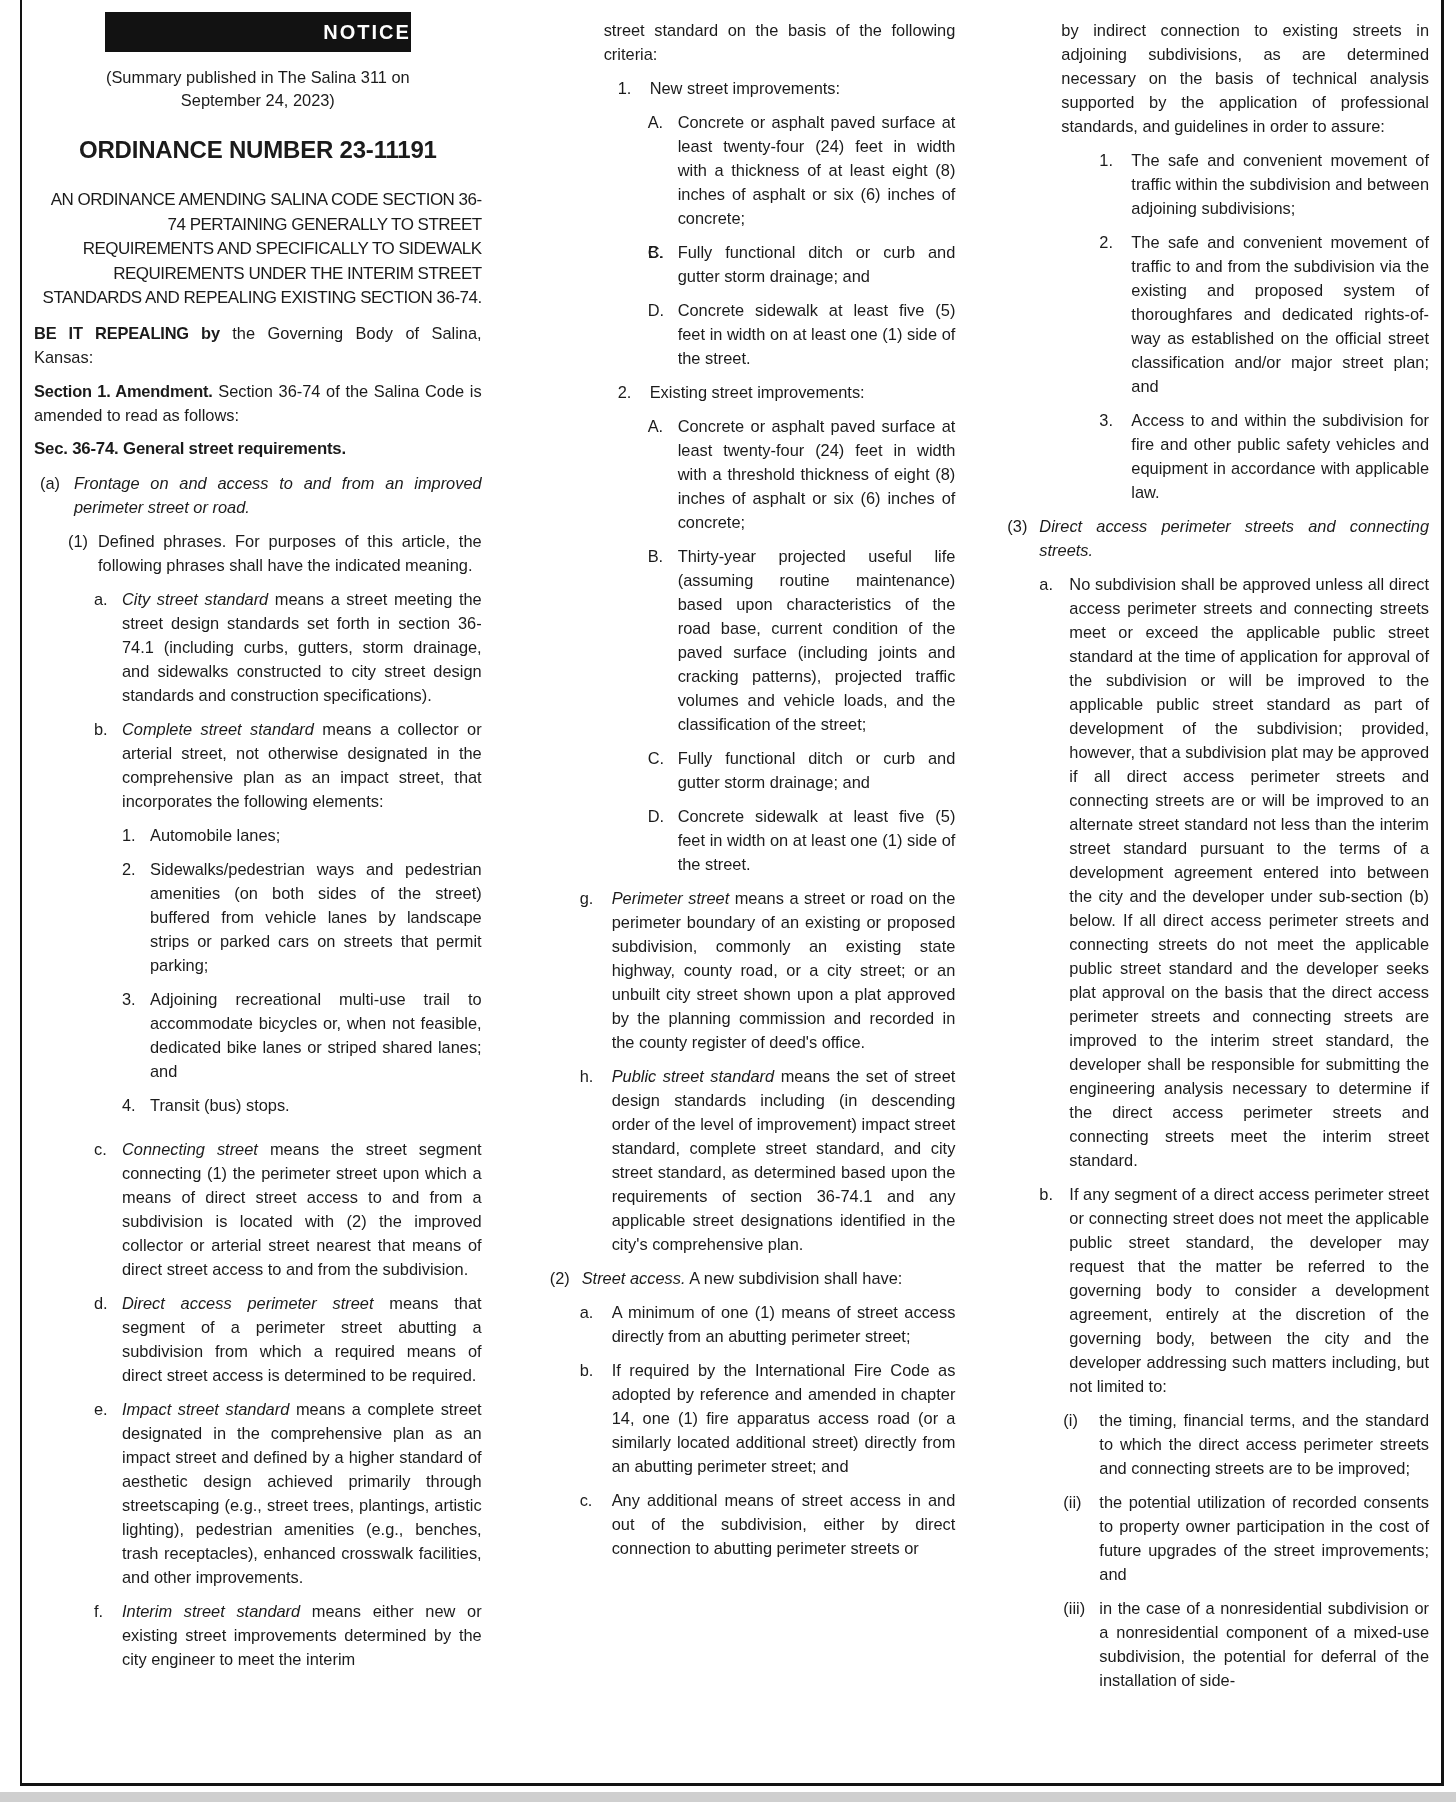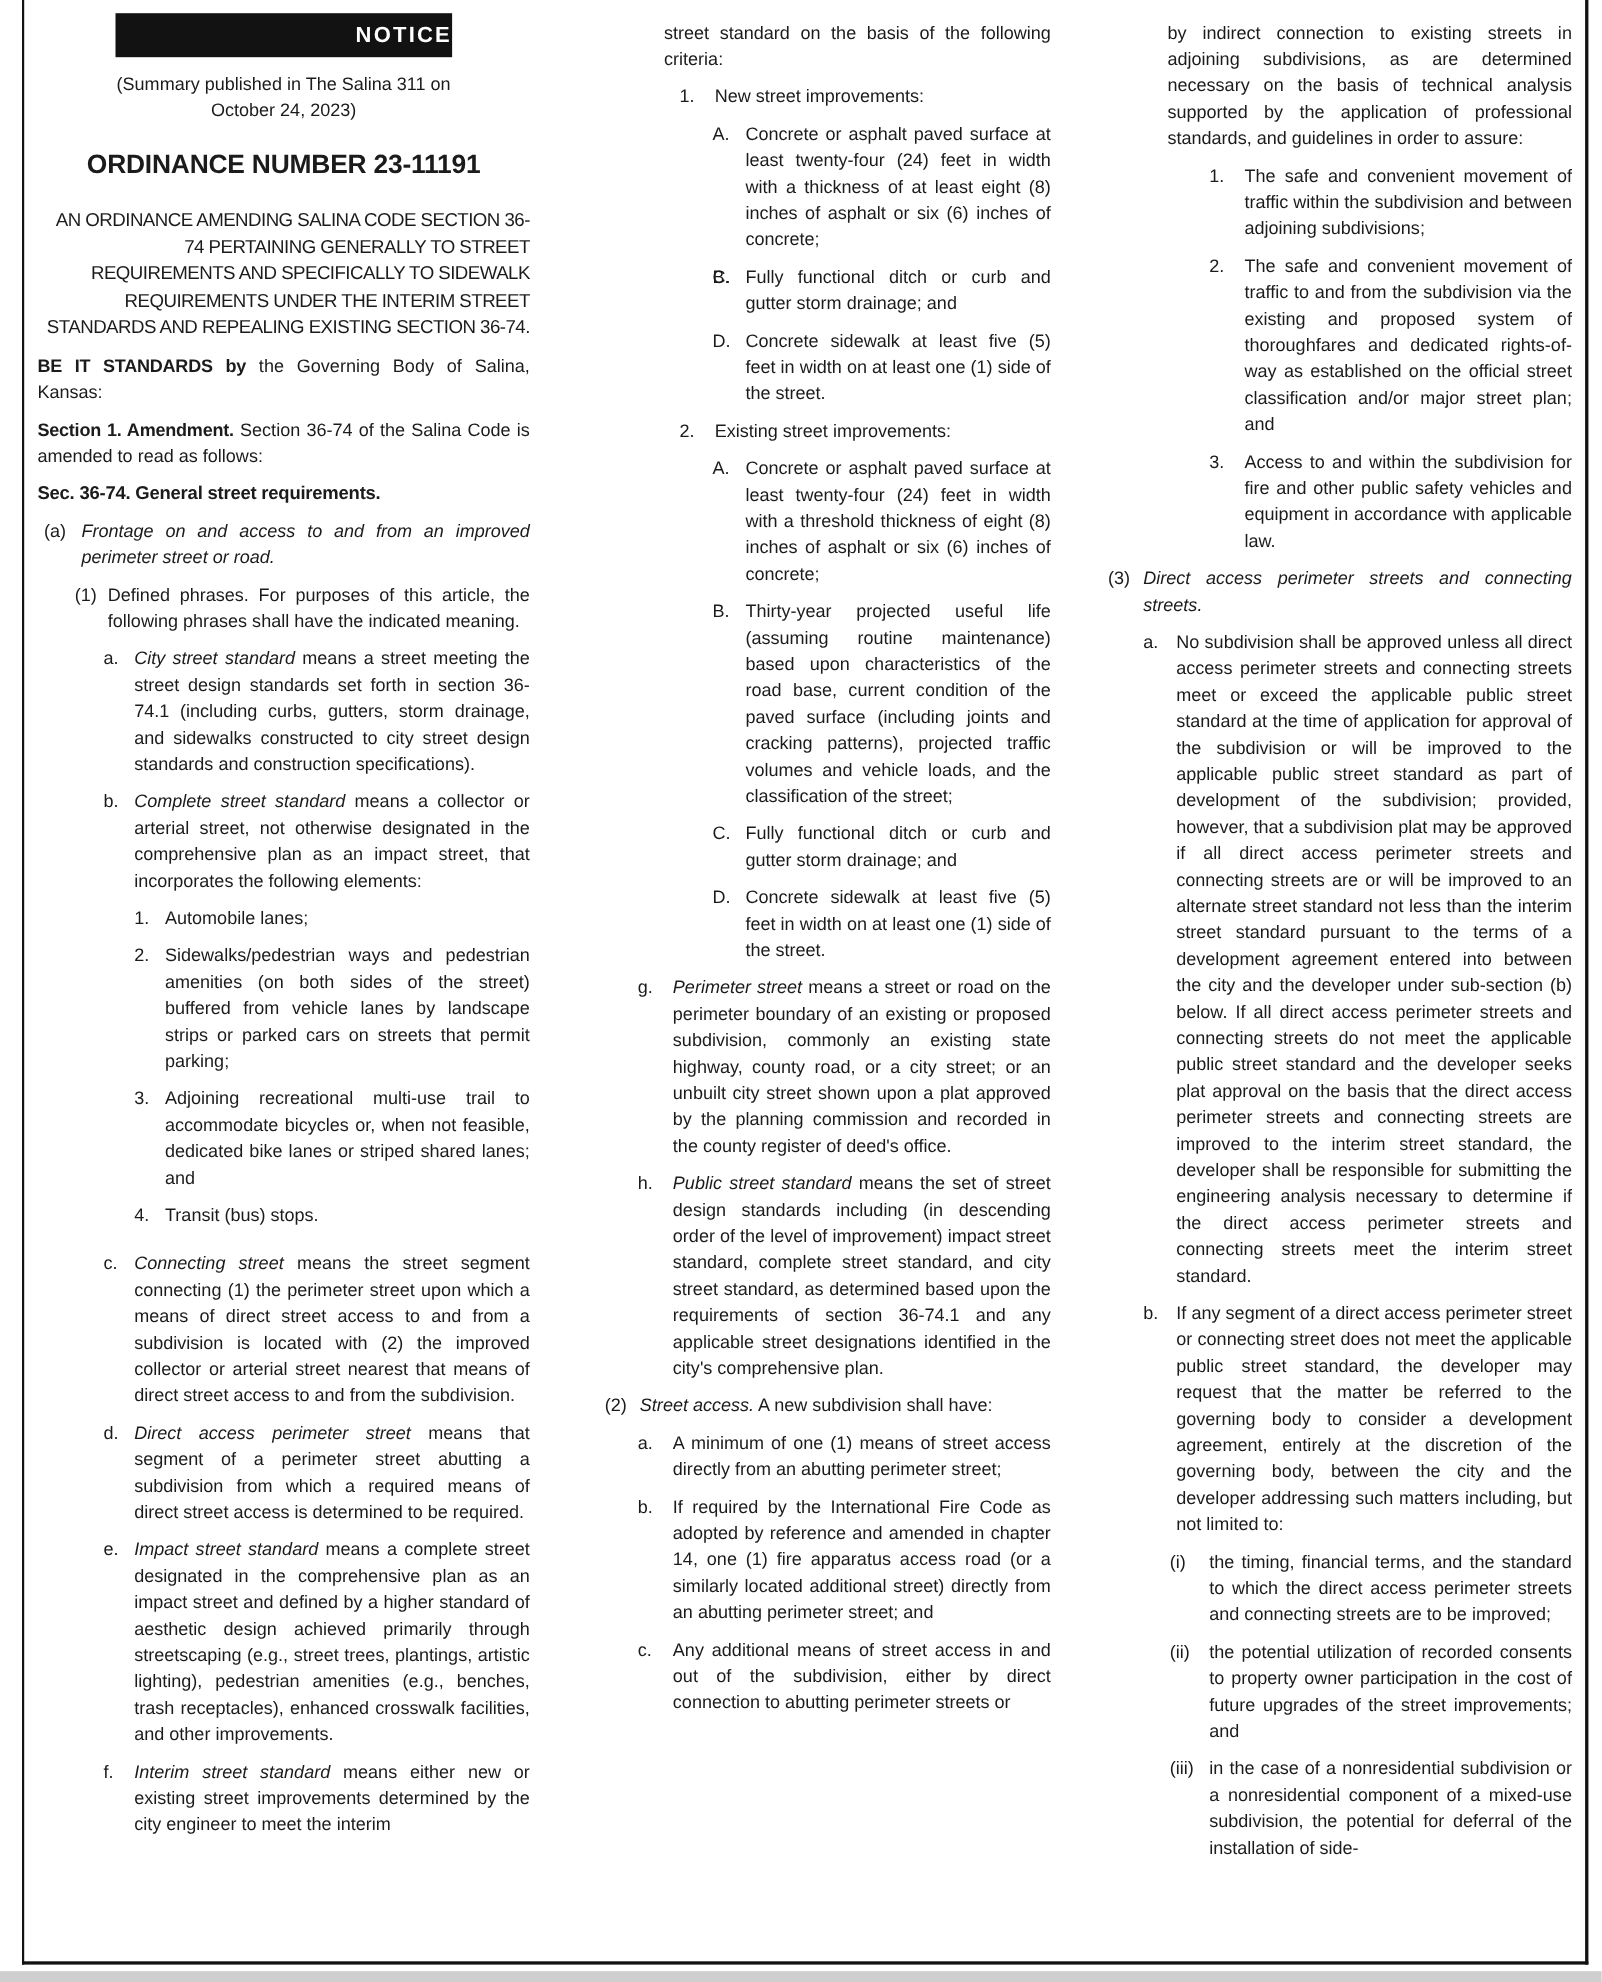--- a/index.html
+++ b/index.html
@@ -43,24 +43,24 @@
   .page-edge{position:absolute;left:0;top:1792px;width:1456px;height:10px;background:#cfcfcf;}
 </style>
 </head>
 <body>
 
 <div class="frame">
   <div class="cols">
 
     <div class="col">
       <div class="notice-bar">NOTICE</div>
-      <div class="blk center-txt">(Summary published in The Salina 311 on October 24, 2023)</div>
+      <div class="blk center-txt">(Summary published in The Salina 311 on September 24, 2023)</div>
       <div class="blk center-bold">ORDINANCE NUMBER 23-11191</div>
       <div class="blk caps-title">AN ORDINANCE AMENDING SALINA CODE SECTION 36-74 PERTAINING GENERALLY TO STREET REQUIREMENTS AND SPECIFICALLY TO SIDEWALK REQUIREMENTS UNDER THE INTERIM STREET STANDARDS AND REPEALING EXISTING SECTION 36-74.</div>
-      <div class="blk lead"><b>BE IT STANDARDS by</b><span> the Governing Body of Salina, Kansas:</span></div>
+      <div class="blk lead"><b>BE IT REPEALING by</b><span> the Governing Body of Salina, Kansas:</span></div>
       <div class="blk lead"><b>Section 1.  Amendment.</b><span>  Section 36-74 of the Salina Code is amended to read as follows:</span></div>
       <div class="blk bold-line">Sec. 36-74. General street requirements.</div>
       <div>
           <div class="blk col1-paren1"><span class="mk">(a)</span><i>Frontage on and access to and from an improved perimeter street or road.</i></div>
           <div class="blk col1-paren2"><span class="mk">(1)</span><span>Defined phrases. For purposes of this article, the following phrases shall have the indicated meaning.</span></div>
           <div class="blk col1-alpha"><span class="mk">a.</span><i>City street standard</i><span> means a street meeting the street design standards set forth in section 36-74.1 (including curbs, gutters, storm drainage, and sidewalks constructed to city street design standards and construction specifications).</span></div>
           <div class="blk col1-alpha"><span class="mk">b.</span><i>Complete street standard</i><span> means a collector or arterial street, not otherwise designated in the comprehensive plan as an impact street, that incorporates the following elements:</span></div>
           <div class="blk col1-num"><span class="mk">1.</span><span>Automobile lanes;</span></div>
           <div class="blk col1-num"><span class="mk">2.</span><span>Sidewalks/pedestrian ways and pedestrian amenities (on both sides of the street) buffered from vehicle lanes by landscape strips or parked cars on streets that permit parking;</span></div>
           <div class="blk col1-num"><span class="mk">3.</span><span>Adjoining recreational multi-use trail to accommodate bicycles or, when not feasible, dedicated bike lanes or striped shared lanes; and</span></div>

